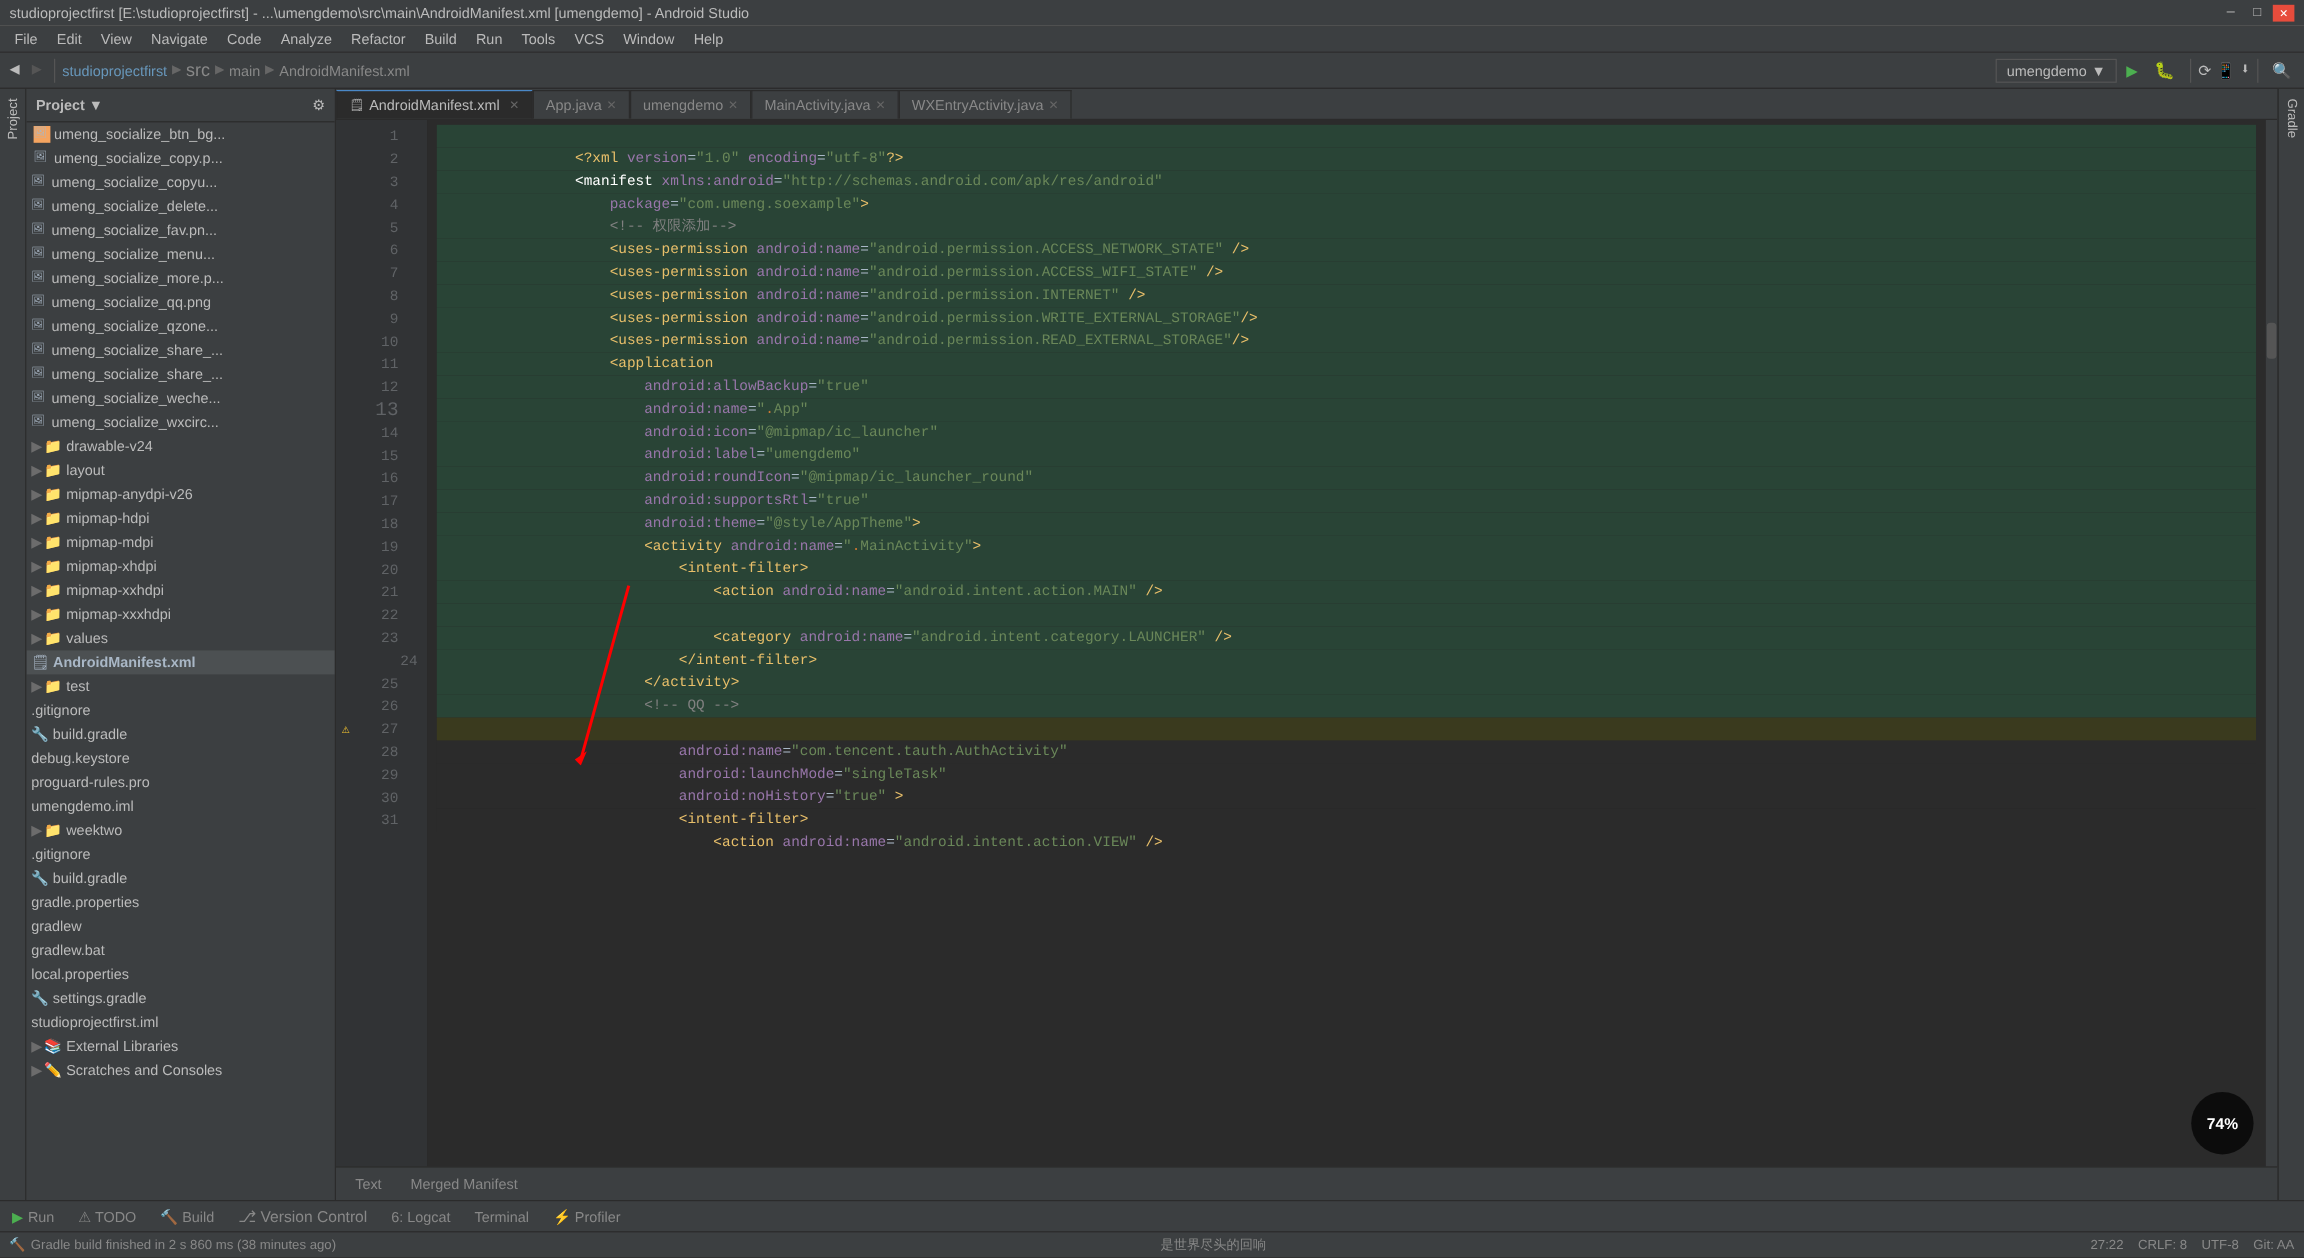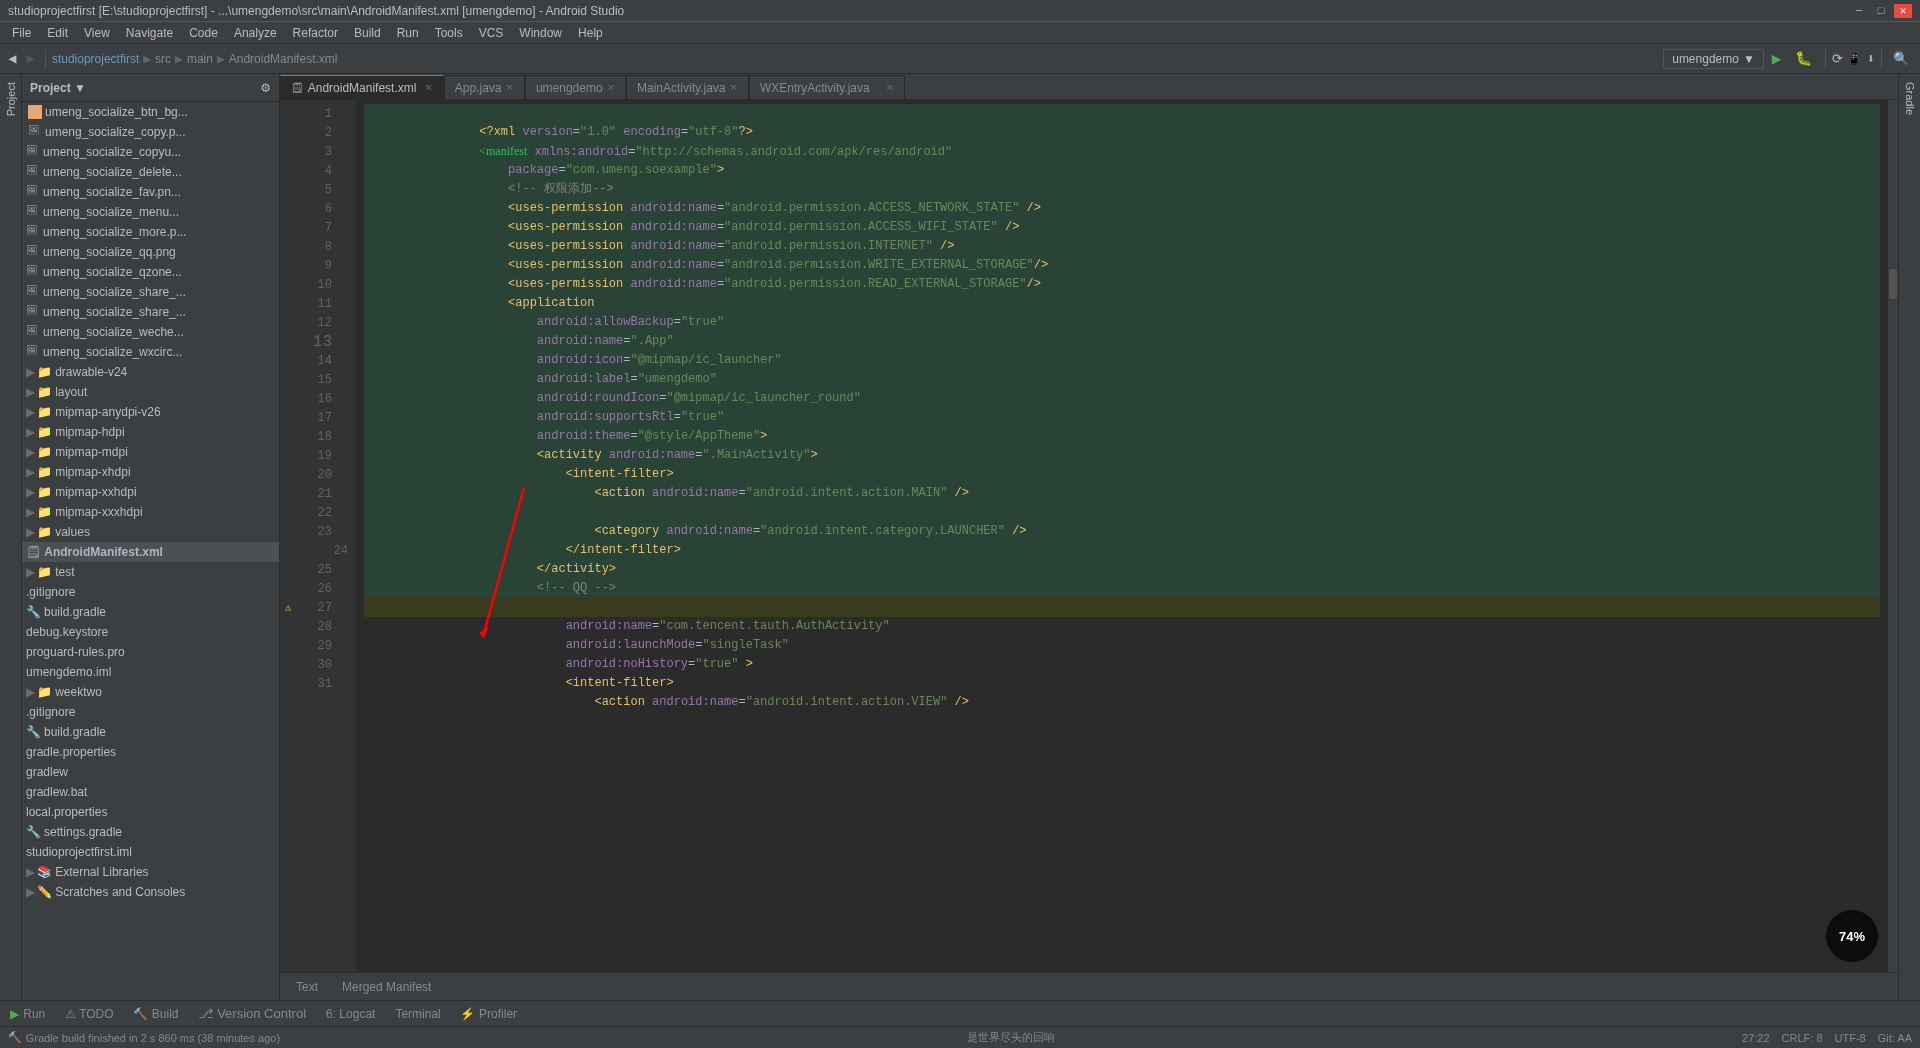--- a/index.html
+++ b/index.html
@@ -43,21 +43,21 @@
     <div style="padding:2px 8px;color:#bbb;cursor:pointer;">Window</div>
     <div style="padding:2px 8px;color:#bbb;cursor:pointer;">Help</div>
   </div>
 
   <div id="toolbar" style="height:30px;background:#3c3f41;display:flex;align-items:center;padding:0 4px;border-bottom:1px solid #2b2b2b;gap:2px;">
     <div style="color:#bbb;cursor:pointer;padding:2px 4px;font-size:14px;">◀</div>
     <div style="color:#555;cursor:pointer;padding:2px 4px;font-size:14px;">▶</div>
     <div style="width:1px;height:20px;background:#555;margin:0 4px;"></div>
     <div style="color:#6897bb;font-size:12px;font-family:Arial,sans-serif;">studioprojectfirst</div>
     <div style="color:#666;margin:0 2px;">▶</div>
-    <div style="color:#888;font-size:12px;font-family:Arial,sans-serif;">src</div>
+    <div style="color:#888;font-size:15px;font-family:Arial,sans-serif;">src</div>
     <div style="color:#666;margin:0 2px;">▶</div>
     <div style="color:#888;font-size:12px;font-family:Arial,sans-serif;">main</div>
     <div style="color:#666;margin:0 2px;">▶</div>
     <div style="color:#888;font-size:12px;font-family:Arial,sans-serif;">AndroidManifest.xml</div>
     <div style="flex:1;"></div>
     <div style="background:#3c3f41;border:1px solid #555;padding:2px 8px;color:#bbb;font-size:12px;font-family:Arial,sans-serif;cursor:pointer;display:flex;align-items:center;gap:4px;">
       <span>umengdemo</span>
       <span>▼</span>
     </div>
     <div style="color:#4CAF50;cursor:pointer;padding:2px 6px;font-size:16px;">▶</div>
@@ -267,21 +267,21 @@
           <span style="color:#666;font-size:10px;">✕</span>
         </div>
         <div style="height:24px;display:flex;align-items:center;padding:0 10px;border:1px solid #2b2b2b;border-bottom:none;background:#3c3f41;color:#888;font-size:12px;font-family:Arial,sans-serif;cursor:pointer;gap:4px;">
           <span>umengdemo</span>
           <span style="color:#666;font-size:10px;">✕</span>
         </div>
         <div style="height:24px;display:flex;align-items:center;padding:0 10px;border:1px solid #2b2b2b;border-bottom:none;background:#3c3f41;color:#888;font-size:12px;font-family:Arial,sans-serif;cursor:pointer;gap:4px;">
           <span>MainActivity.java</span>
           <span style="color:#666;font-size:10px;">✕</span>
         </div>
-        <div style="height:24px;display:flex;align-items:center;padding:0 10px;border:1px solid #2b2b2b;border-bottom:none;background:#3c3f41;color:#888;font-size:12px;font-family:Arial,sans-serif;cursor:pointer;gap:16px;">
+        <div style="height:24px;display:flex;align-items:center;padding:0 10px;border:1px solid #2b2b2b;border-bottom:none;background:#3c3f41;color:#888;font-size:12px;font-family:Arial,sans-serif;cursor:pointer;gap:4px;">
           <span>WXEntryActivity.java</span>
           <span style="color:#666;font-size:10px;">✕</span>
         </div>
       </div>
 
       <div style="flex:1;display:flex;background:#2b2b2b;overflow:hidden;position:relative;">
 
         <div style="min-width:60px;background:#313335;display:flex;flex-direction:column;padding:4px 0;overflow:hidden;">
 
           <div style="display:flex;height:19px;align-items:center;">
@@ -410,21 +410,21 @@
           </div>
         </div>
 
         <div style="flex:1;padding:4px 8px;overflow:auto;font-size:12px;line-height:19px;font-family:'Consolas','Courier New',monospace;background:#2b2b2b;position:relative;">
 
           <div style="height:19px;white-space:pre;background:#294436;">
             <span style="color:#808080;">    </span><span style="color:#e8bf6a;">&lt;?xml</span><span style="color:#9876aa;"> version</span><span style="color:#a9b7c6;">=</span><span style="color:#6a8759;">"1.0"</span><span style="color:#9876aa;"> encoding</span><span style="color:#a9b7c6;">=</span><span style="color:#6a8759;">"utf-8"</span><span style="color:#e8bf6a;">?&gt;</span>
           </div>
 
           <div style="height:19px;white-space:pre;background:#294436;">
-            <span style="color:#a9b7c6;">    </span><span style="color:#22c55e;font-family:Liberation Serif, serif;">&lt;manifest</span><span style="color:#9876aa;"> xmlns:android</span><span style="color:#a9b7c6;">=</span><span style="color:#6a8759;">"http://schemas.android.com/apk/res/android"</span>
+            <span style="color:#a9b7c6;">    </span><span style="color:#ffffff;">&lt;manifest</span><span style="color:#9876aa;"> xmlns:android</span><span style="color:#a9b7c6;">=</span><span style="color:#6a8759;">"http://schemas.android.com/apk/res/android"</span>
           </div>
 
           <div style="height:19px;white-space:pre;background:#294436;">
             <span style="color:#a9b7c6;">        </span><span style="color:#9876aa;">package</span><span style="color:#a9b7c6;">=</span><span style="color:#6a8759;">"com.umeng.soexample"</span><span style="color:#e8bf6a;">&gt;</span>
           </div>
 
           <div style="height:19px;white-space:pre;background:#294436;">
             <span style="color:#808080;">        &lt;!-- 权限添加--&gt;</span>
           </div>
 

